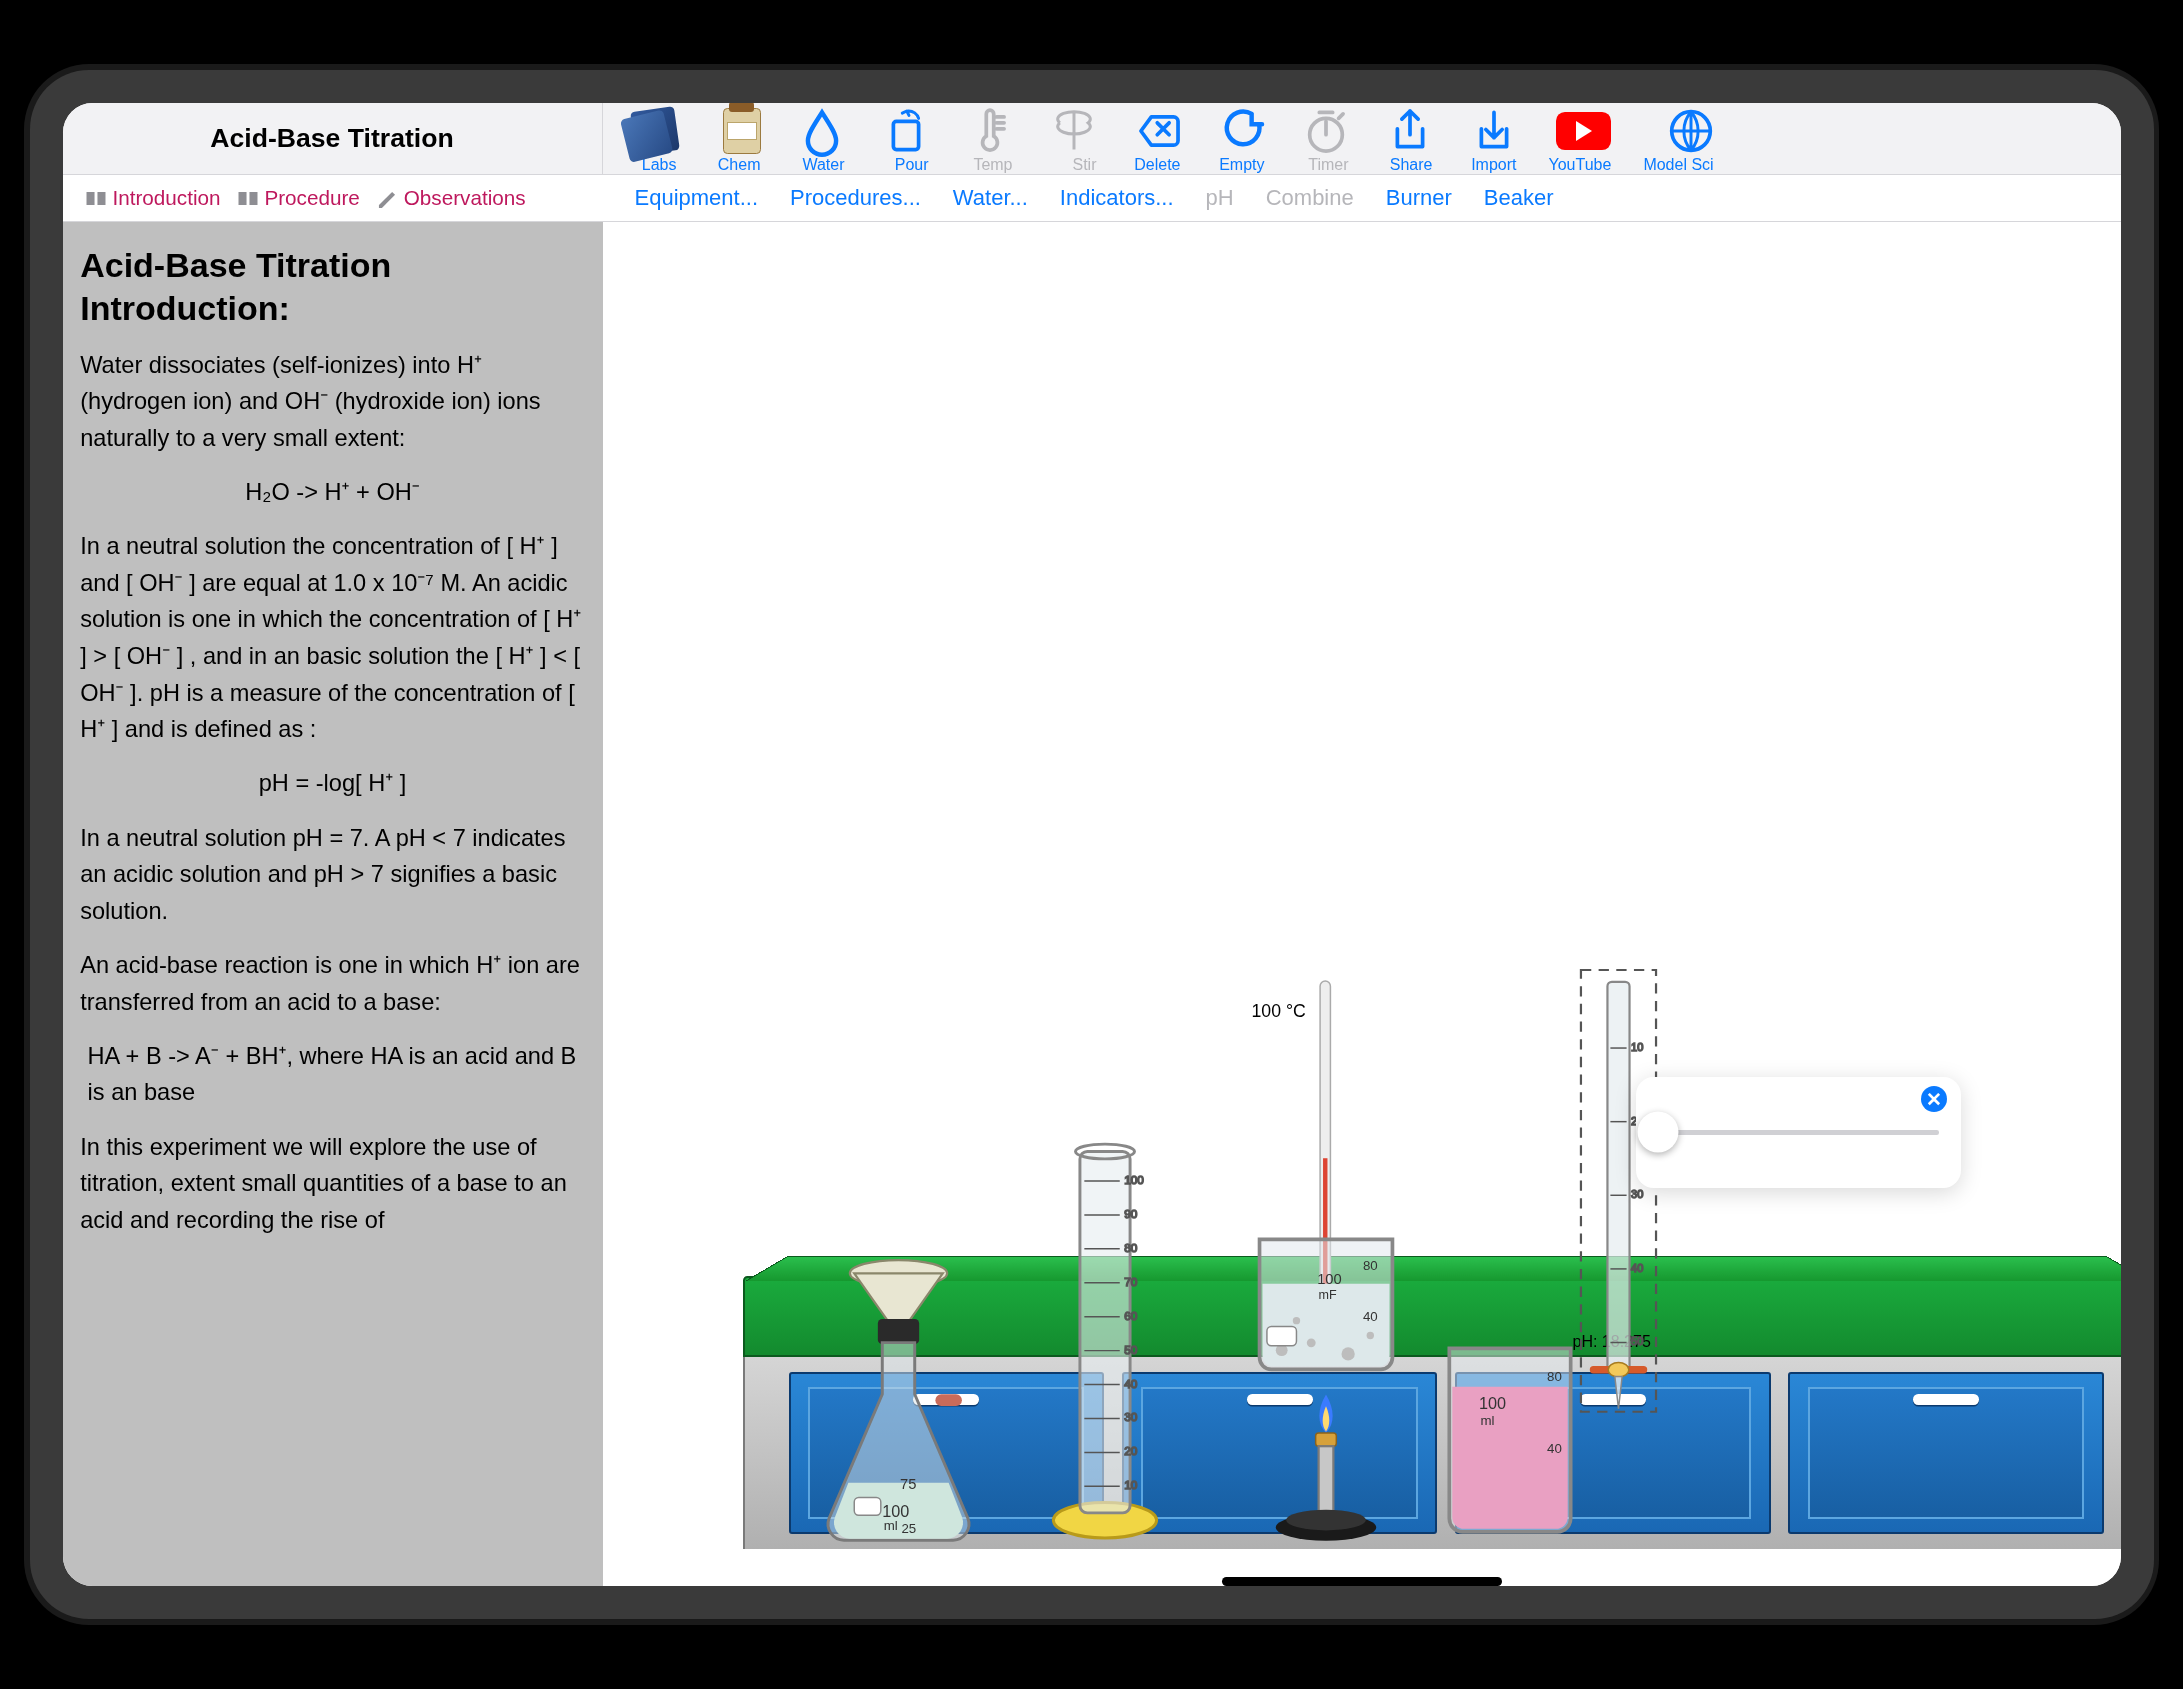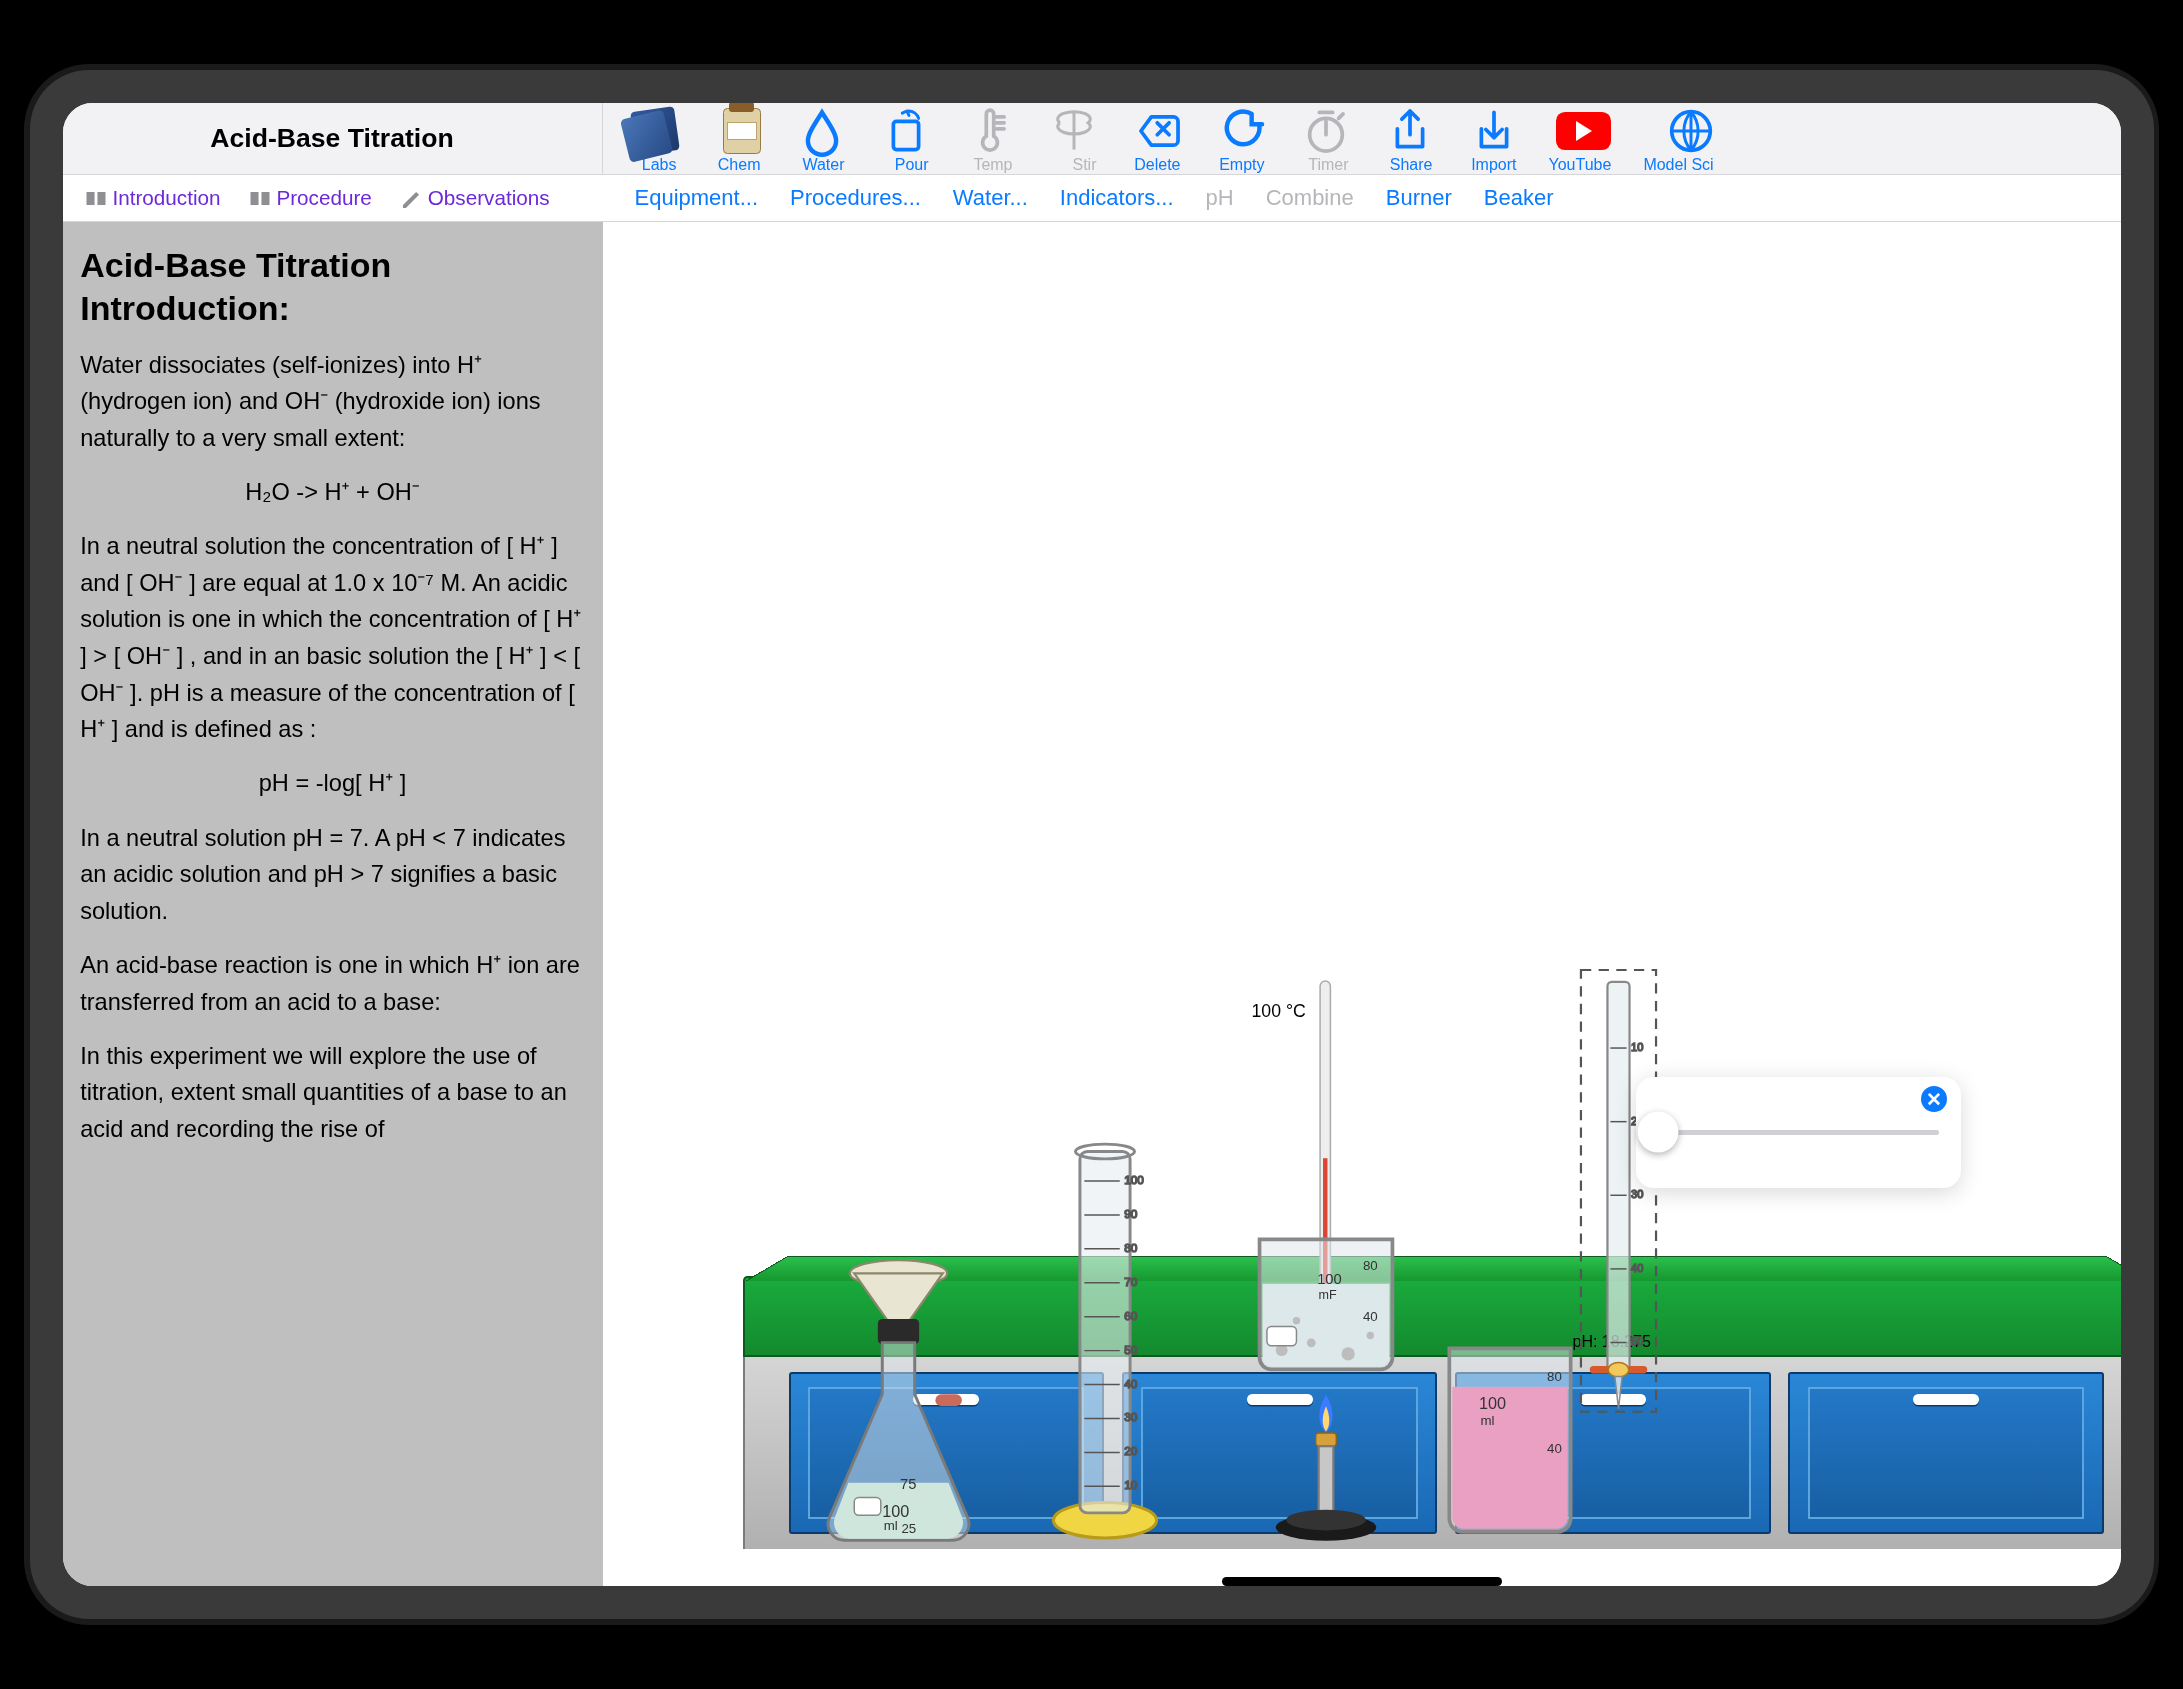--- a/index.html
+++ b/index.html
@@ -104,21 +104,21 @@
     height: 47px;
     display:flex;
     align-items:center;
     gap: 32px;
     padding: 0 22px;
     font-size: 22px;
     color:#0a7aff;
     border-bottom: 0.7px solid #d6d6da;
   }
   .subbar .item.disabled { color:#b6b6ba; }
-  .subbar-left { width: 518px; display:flex; align-items:center; gap:28px; color:#6d28d9; font-size:20.7px; }
+  .subbar-left { width: 518px; display:flex; align-items:center; gap:16px; color:#be185d; font-size:20.7px; }
   .subbar-left .tab { display:flex; align-items:center; gap:5.9px; }
   .subbar-left .tab svg { width:22px; height:19px; fill:#8e8e93;}
   
   .main {
     flex:1;
     display:flex;
     overflow:hidden;
   }
   .sidebar {
     width: 540px;
@@ -414,20 +414,21 @@
 
   <div class="main">
     <div class="sidebar">
       <h1>Acid-Base Titration Introduction:</h1>
       <p>Water dissociates (self-ionizes) into H⁺ (hydrogen ion)  and OH⁻  (hydroxide ion) ions naturally to a  very small extent:</p>
       <p class="eq">H₂O   -&gt;   H⁺   +    OH⁻</p>
       <p>In a neutral solution  the concentration of [ H⁺ ] and [ OH⁻ ]  are equal at 1.0 x 10⁻⁷ M.  An acidic solution is one in which the concentration of  [ H⁺ ] &gt;  [ OH⁻ ] , and in an basic solution the [ H⁺ ]  &lt;  [ OH⁻ ].  pH is a measure of the concentration of [ H⁺ ] and is defined as :</p>
       <p class="eq">pH = -log[ H⁺ ]</p>
       <p>In a neutral solution pH = 7.  A  pH &lt; 7 indicates an acidic solution and pH &gt; 7 signifies a basic solution.</p>
       <p>An acid-base reaction is one in which  H⁺ ion are transferred from an acid to a base:</p>
+      <p class="eq" style="text-align:left;padding:0 7.4px">HA  + B  -&gt;   A⁻ +  BH⁺,    where HA is an acid and B is an base</p>
       <p>In this experiment we will explore the use of titration, extent small quantities of a base to an acid and recording the rise of</p>
     </div>
 
     <div class="canvas">
       <div class="temp-label">100 °C</div>
 
       <div class="bench">
         <div class="bench-top">
           <div class="ph-label">pH: 18.275</div>
         </div>

